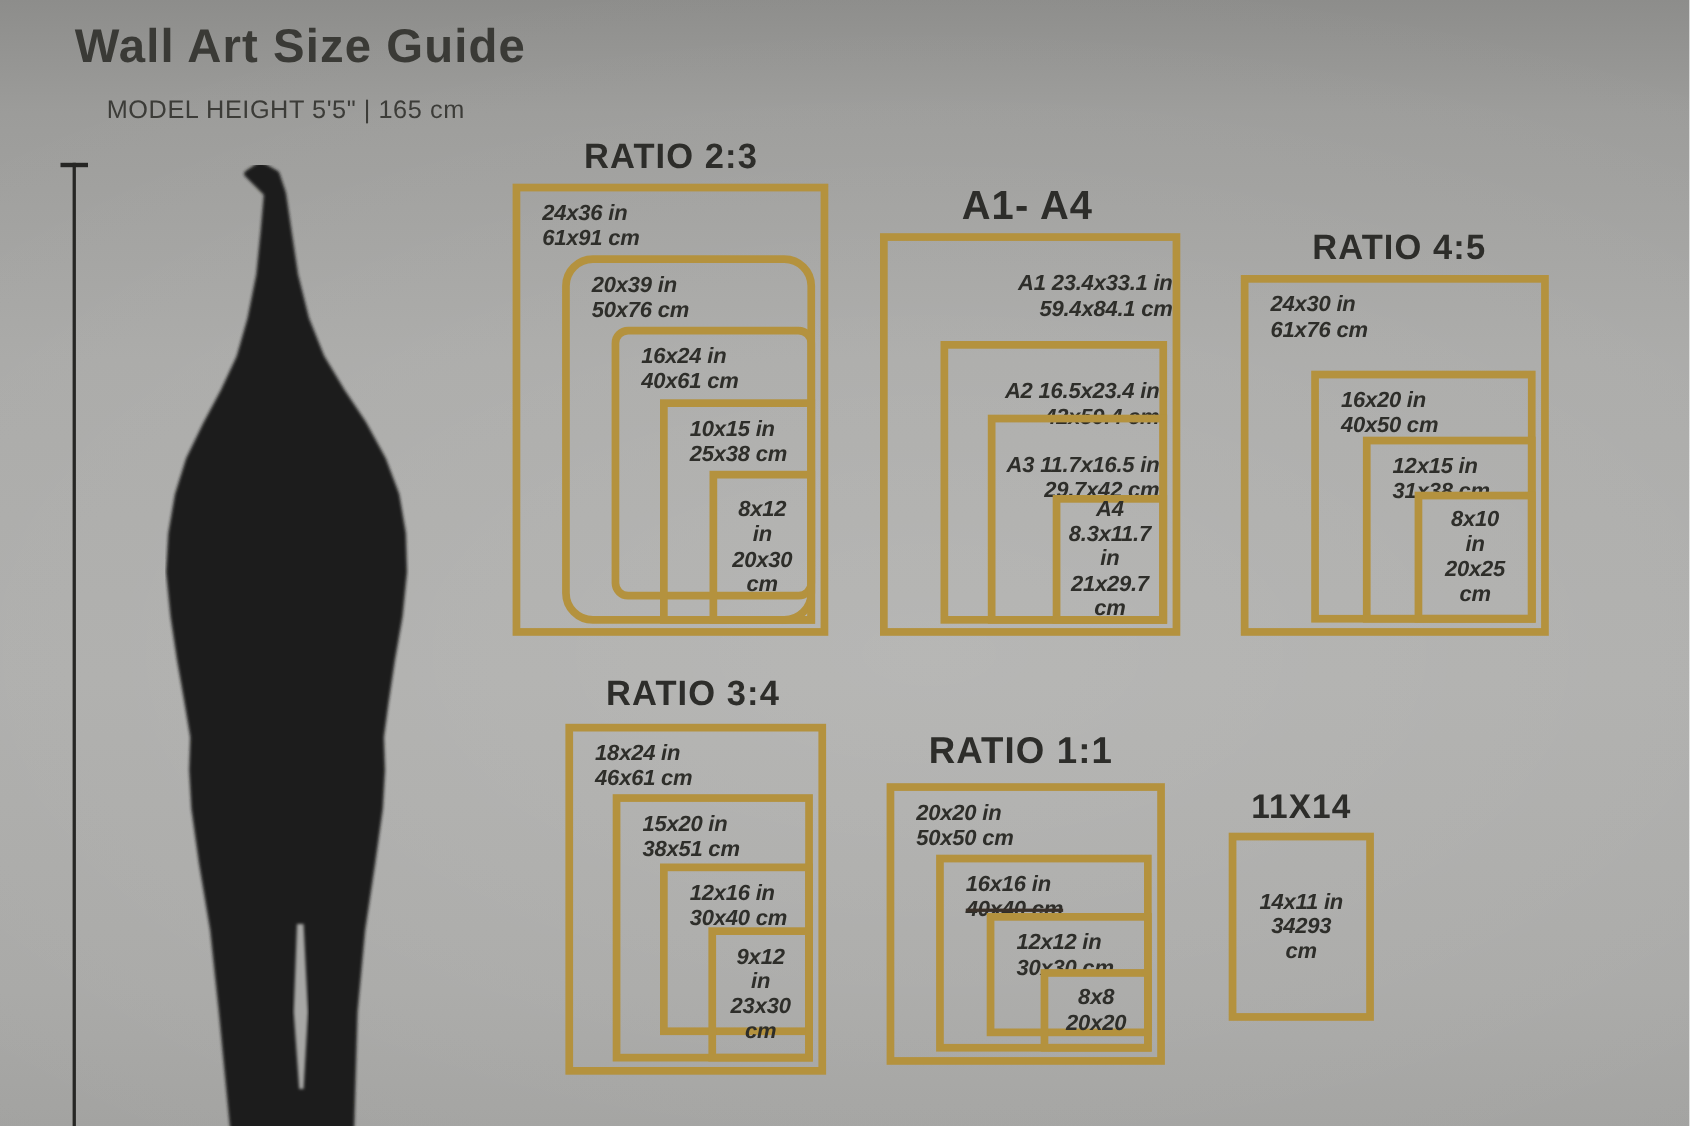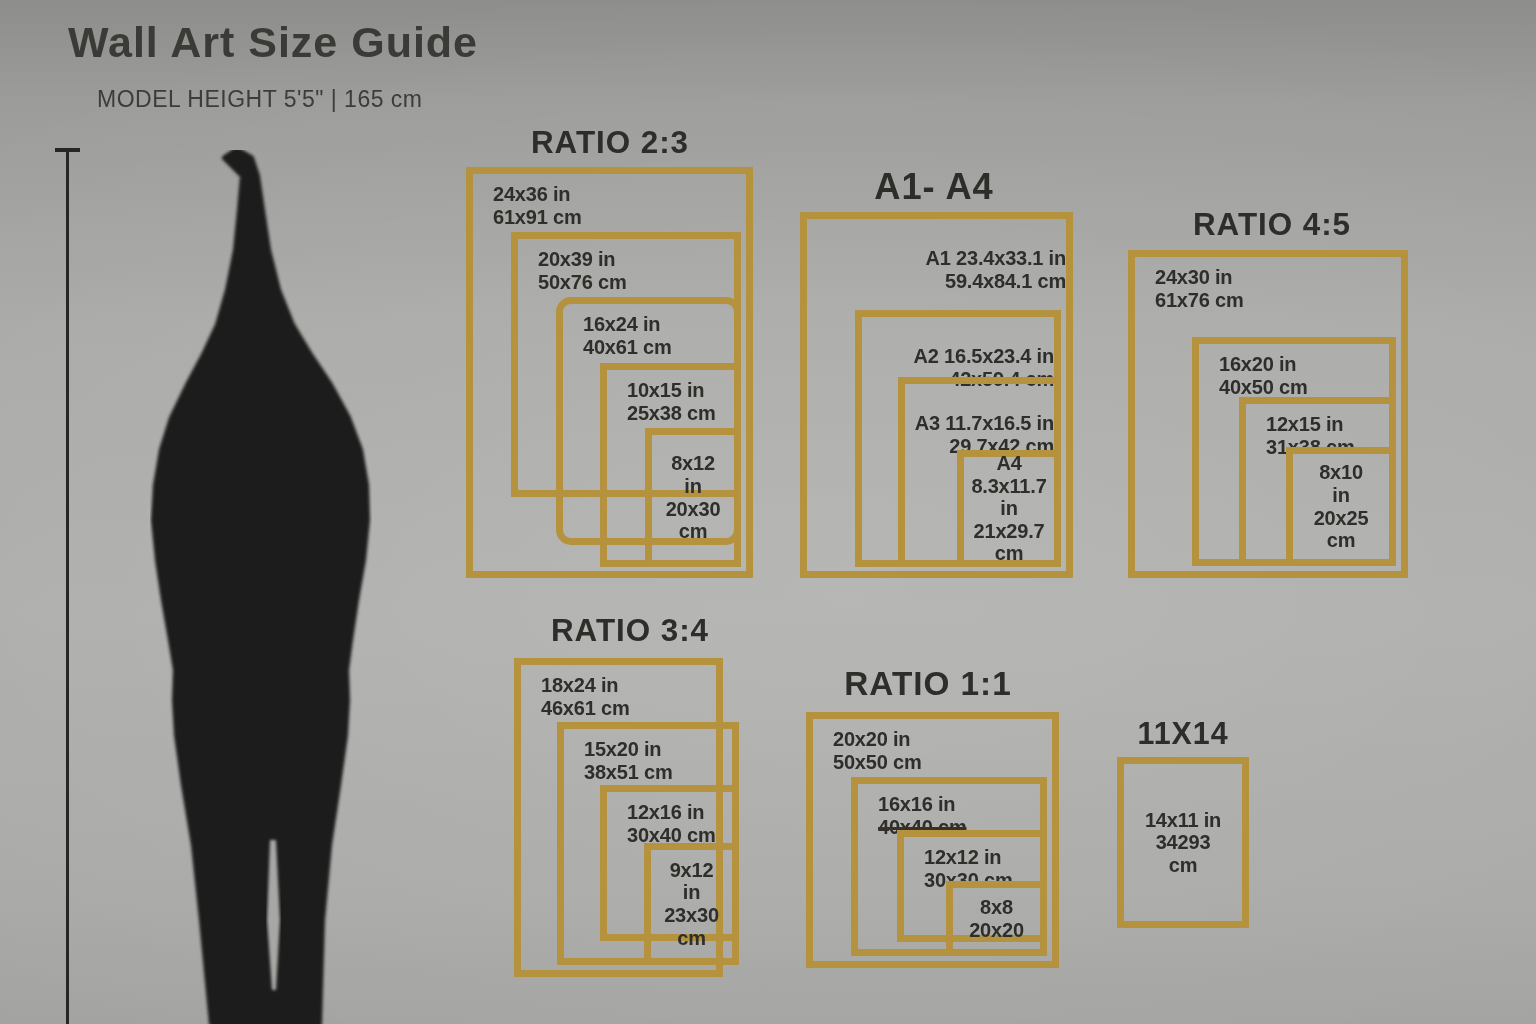--- a/index.html
+++ b/index.html
@@ -46,21 +46,21 @@
   }
   .frame-label{
     position:absolute;left:0;top:0;right:0;bottom:0;
     display:flex;flex-direction:column;
     color:#2e2e2a;font-weight:700;font-size:20px;line-height:1.13;
     letter-spacing:-0.2px;
   }
   .frame-label.align-left{align-items:flex-start;padding:9px 0 0 20px;text-align:left;}
   .frame-label.align-center-top{align-items:flex-end;padding-top:28px;text-align:center;}
   .frame-label.align-center{align-items:center;justify-content:center;text-align:left;}
-  .label-line{white-space:nowrap;}
+  .label-line{white-space:nowrap;font-style:italic;}
   .label-line.struck{text-decoration:line-through;text-decoration-thickness:3px;text-decoration-color:#3a3028;}
 </style>
 </head>
 <body>
 
 <div class="canvas" id="canvas">
 
   <div class="page-title">Wall Art Size Guide</div>
   <div class="page-subtitle">MODEL HEIGHT 5'5" | 165 cm</div>
 
@@ -79,21 +79,21 @@
     <polygon fill="#a7a7a5" filter="url(#soft)" points="120,690 126,690 130,770 126,840 122,840 117,770"></polygon>
   </svg>
 
 <div class="group-header" style="left: 610px; top: 124px; font-size: 32px;">RATIO 2:3</div>
     <div class="frame" style="left: 466px; top: 167px; width: 287px; height: 411px;">
       <div class="frame-label align-left">
         <div class="label-line">24x36 in</div>
         <div class="label-line">61x91 cm</div>
       </div>
     </div>
-    <div class="frame" style="left: 511px; top: 232px; width: 230px; height: 265px;">
+    <div class="frame" style="left: 511px; top: 232px; width: 230px; height: 335px; border-radius: 28px;">
       <div class="frame-label align-left">
         <div class="label-line">20x39 in</div>
         <div class="label-line">50x76 cm</div>
       </div>
     </div>
     <div class="frame" style="left: 556px; top: 297px; width: 185px; height: 248px; border-radius: 15px;">
       <div class="frame-label align-left">
         <div class="label-line">16x24 in</div>
         <div class="label-line">40x61 cm</div>
       </div>
@@ -161,21 +161,21 @@
     </div>
     <div class="frame" style="left: 1286px; top: 447px; width: 110px; height: 119px;">
       <div class="frame-label align-center">
         <div class="label-line">8x10</div>
         <div class="label-line">in</div>
         <div class="label-line">20x25</div>
         <div class="label-line">cm</div>
       </div>
     </div>
     <div class="group-header" style="left: 630px; top: 612px; font-size: 32px;">RATIO 3:4</div>
-    <div class="frame" style="left: 514px; top: 658px; width: 209px; height: 319px;">
+    <div class="frame" style="left: 514px; top: 658px; width: 237px; height: 319px;">
       <div class="frame-label align-left">
         <div class="label-line">18x24 in</div>
         <div class="label-line">46x61 cm</div>
       </div>
     </div>
     <div class="frame" style="left: 557px; top: 722px; width: 182px; height: 243px;">
       <div class="frame-label align-left">
         <div class="label-line">15x20 in</div>
         <div class="label-line">38x51 cm</div>
       </div>

